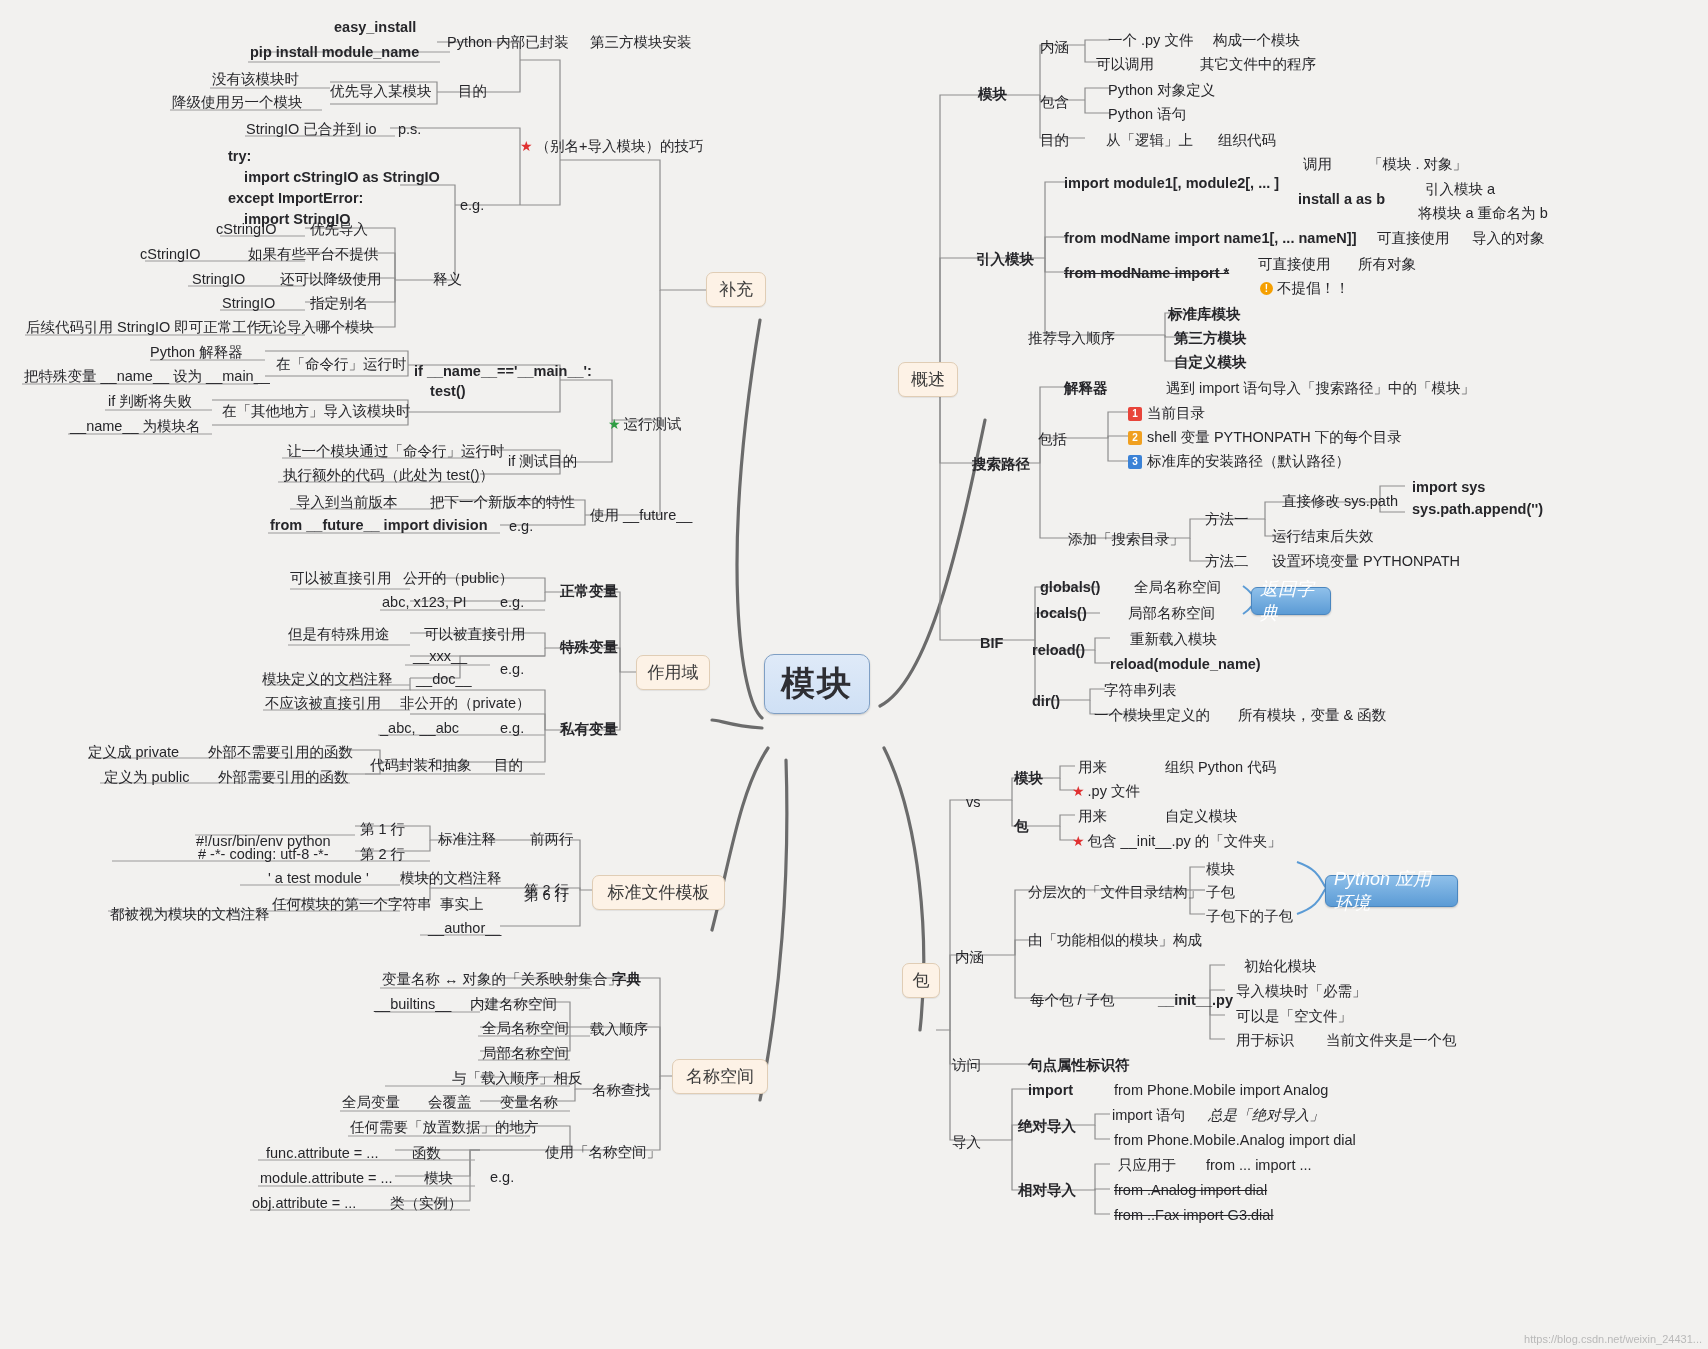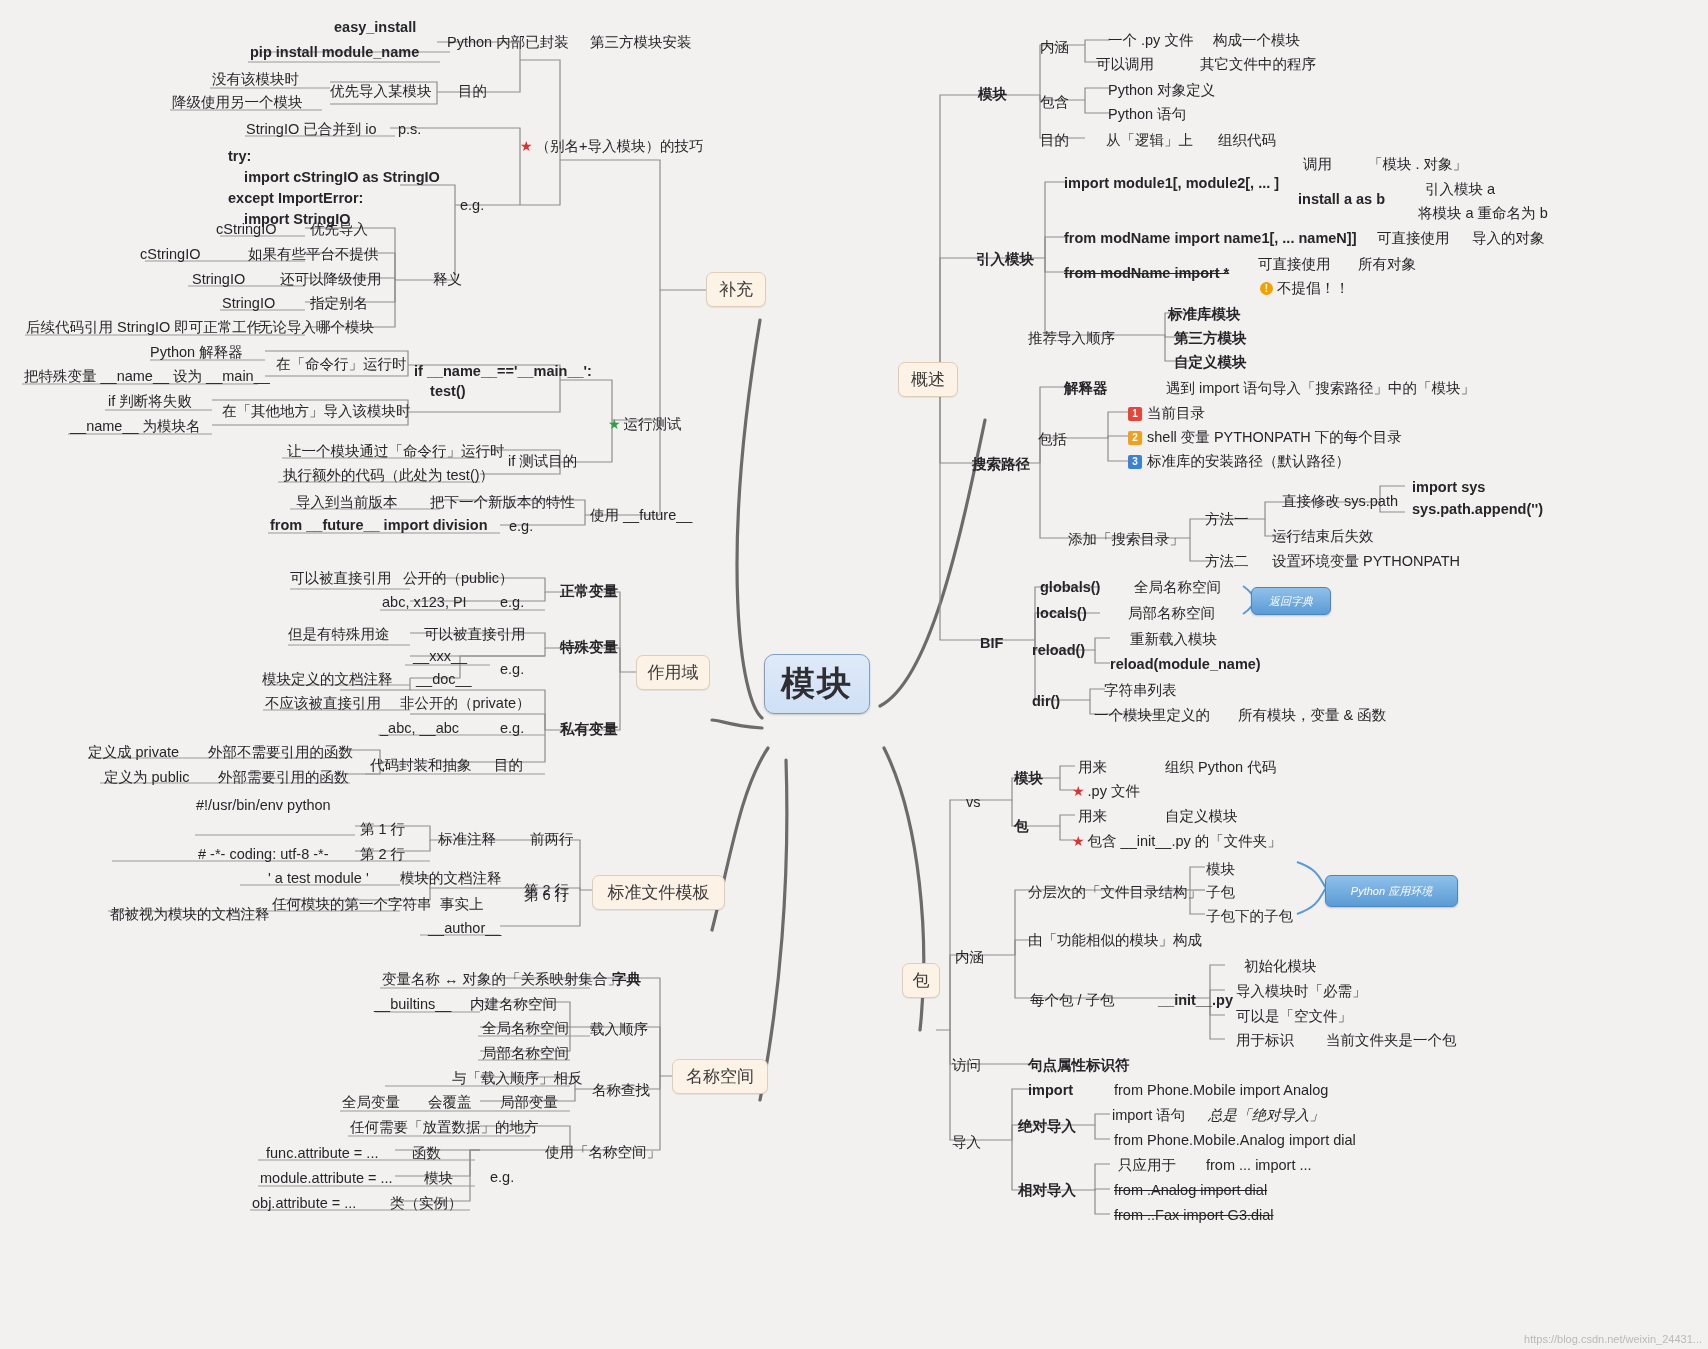--- a/index.html
+++ b/index.html
@@ -48,21 +48,21 @@
     display:flex;align-items:center;justify-content:center;
     box-shadow:0 1px 1px rgba(0,0,0,.07);
   }
   
   .bubble{
     position:absolute;
     background:linear-gradient(180deg,#8fc0ea 0%,#5b9bd5 100%);
     border:1px solid #4a86bf;
     border-radius:6px;
     color:#ffffff;
-    font-size:11px;
+    font-size:18px;
     font-style:italic;
     display:flex;align-items:center;justify-content:center;
     padding:2px 8px;
     box-shadow:0 1px 2px rgba(0,0,0,.2);
   }
   .star{color:#e03131;font-size:14px;margin-right:3px;}
   .star.green{color:#2f9e44;}
   .warnicon{
     display:inline-block;width:13px;height:13px;border-radius:50%;
     background:#f59f00;color:#fff;font-size:10px;font-weight:bold;
@@ -452,21 +452,21 @@
 <div class="node" style="left:380px;top:719px;">_abc, __abc</div>
 <div class="node" style="left:494px;top:756px;">目的</div>
 <div class="node" style="left:370px;top:756px;">代码封装和抽象</div>
 <div class="node" style="left:88px;top:743px;">定义成 private</div>
 <div class="node" style="left:208px;top:743px;">外部不需要引用的函数</div>
 <div class="node" style="left:104px;top:768px;">定义为 public</div>
 <div class="node" style="left:218px;top:768px;">外部需要引用的函数</div>
 
 <div class="node" style="left:438px;top:830px;">标准注释</div>
 <div class="node" style="left:530px;top:830px;">前两行</div>
-<div class="node" style="left:196px;top:796px;">#!/usr/bin/env python</div>
+<div class="node" style="left:196px;top:832px;">#!/usr/bin/env python</div>
 <div class="node" style="left:360px;top:820px;">第 1 行</div>
 <div class="node" style="left:198px;top:845px;"># -*- coding: utf-8 -*-</div>
 <div class="node" style="left:360px;top:845px;">第 2 行</div>
 <div class="node" style="left:268px;top:869px;">' a test module '</div>
 <div class="node" style="left:400px;top:869px;">模块的文档注释</div>
 <div class="node" style="left:524px;top:881px;">第 2 行</div>
 <div class="node" style="left:110px;top:905px;">都被视为模块的文档注释</div>
 <div class="node" style="left:272px;top:895px;">任何模块的第一个字符串</div>
 <div class="node" style="left:440px;top:895px;">事实上</div>
 <div class="node" style="left:428px;top:919px;">__author__</div>
@@ -476,21 +476,21 @@
 <div class="node" style="left:382px;top:970px;">变量名称 ↔ 对象的「关系映射集合」</div>
 <div class="node" style="left:590px;top:1020px;">载入顺序</div>
 <div class="node" style="left:374px;top:995px;">__builtins__</div>
 <div class="node" style="left:470px;top:995px;">内建名称空间</div>
 <div class="node" style="left:482px;top:1019px;">全局名称空间</div>
 <div class="node" style="left:482px;top:1044px;">局部名称空间</div>
 <div class="node" style="left:592px;top:1081px;">名称查找</div>
 <div class="node" style="left:452px;top:1069px;">与「载入顺序」相反</div>
 <div class="node" style="left:342px;top:1093px;">全局变量</div>
 <div class="node" style="left:428px;top:1093px;">会覆盖</div>
-<div class="node" style="left:500px;top:1093px;">局部变量</div>
+<div class="node" style="left:500px;top:1093px;">变量名称</div>
 <div class="node" style="left:545px;top:1143px;">使用「名称空间」</div>
 <div class="node" style="left:350px;top:1118px;">任何需要「放置数据」的地方</div>
 <div class="node" style="left:490px;top:1168px;">e.g.</div>
 <div class="node" style="left:266px;top:1144px;">func.attribute = ...</div>
 <div class="node" style="left:412px;top:1144px;">函数</div>
 <div class="node" style="left:260px;top:1169px;">module.attribute = ...</div>
 <div class="node" style="left:424px;top:1169px;">模块</div>
 <div class="node" style="left:252px;top:1194px;">obj.attribute = ...</div>
 <div class="node" style="left:390px;top:1194px;">类（实例）</div>
 

